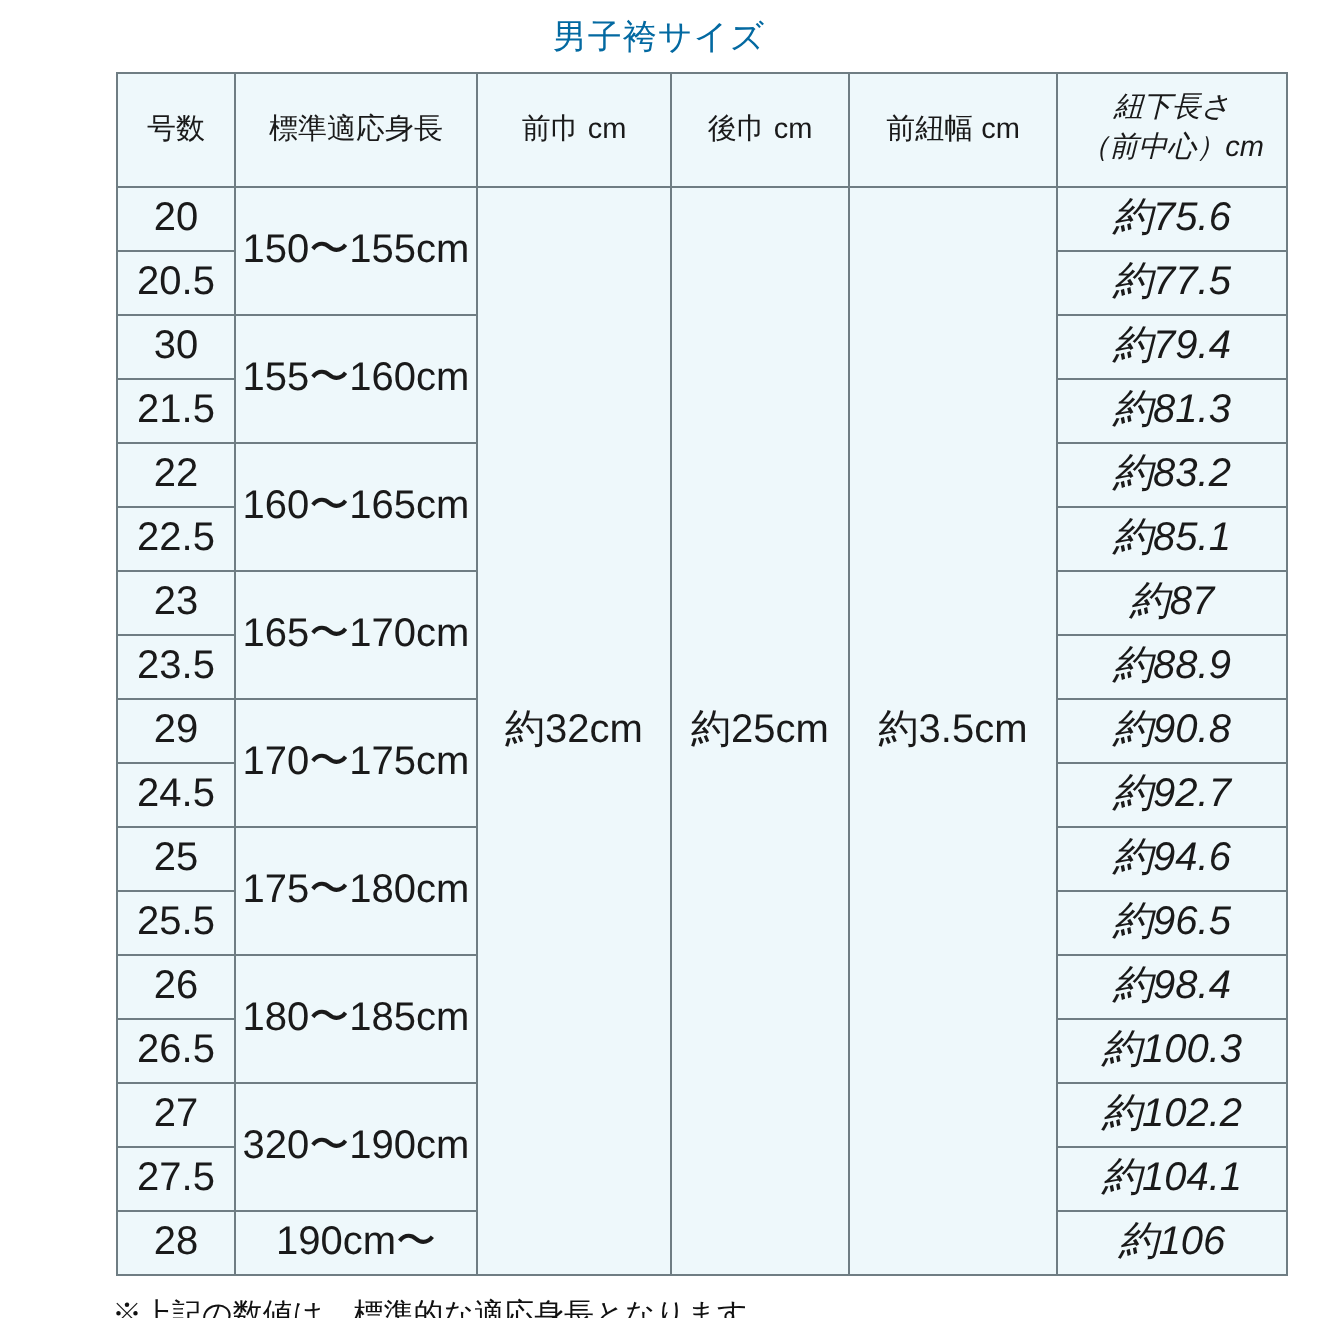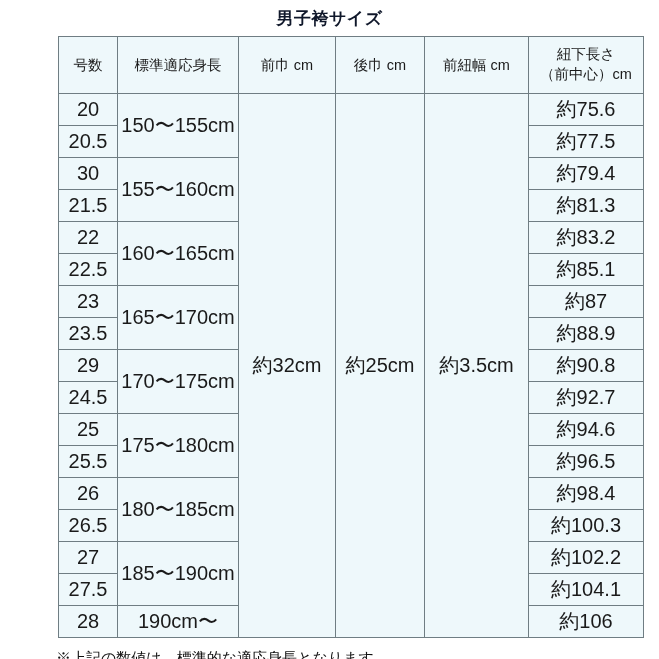--- a/index.html
+++ b/index.html
@@ -16,25 +16,25 @@
   }
   .page {
     width: 659px;
     height: 659px;
     position: relative;
     box-sizing: border-box;
   }
   .title {
     text-align: center;
     font-size: 17px;
-    font-weight: bold;
+    font-weight: normal;
     letter-spacing: 0.5px;
     padding-top: 7px;
     padding-bottom: 6px;
-    color: #0f172a;
+    color: #0369a1;
   }
   .table-wrap {
     padding: 0 58px 0 58px;
     box-sizing: border-box;
   }
   table.size-table {
     border-collapse: collapse;
     width: 543px;
     table-layout: fixed;
     background: #d946ef;
@@ -59,21 +59,21 @@
   }
   .hdr-two-line {
     display: block;
     line-height: 1.35;
   }
   .col-go { width: 52px; }
   .col-height { width: 114px; }
   .col-front { width: 90px; margin-top: 24px; }
   .col-back { width: 82px; }
   .col-himo { width: 97px; margin-left: 45px; }
-  .col-len { width: 108px; }
+  .col-len { width: 108px; font-style: italic; }
   .notes {
     padding: 8px 0 0 56px;
     font-size: 15px;
     line-height: 1.6;
     color: #111;
   }
   .note-line {
     white-space: nowrap;
   }
 </style>
@@ -161,21 +161,21 @@
             <td class="col-go">26</td>
             <td class="col-height" rowspan="2">180〜185cm</td>
             <td class="col-len">約98.4</td>
           </tr>
           <tr>
             <td class="col-go">26.5</td>
             <td class="col-len">約100.3</td>
           </tr>
           <tr>
             <td class="col-go">27</td>
-            <td class="col-height" rowspan="2">185〜190cm</td>
+            <td class="col-height" rowspan="2">320〜190cm</td>
             <td class="col-len">約102.2</td>
           </tr>
           <tr>
             <td class="col-go">27.5</td>
             <td class="col-len">約104.1</td>
           </tr>
           <tr>
             <td class="col-go">28</td>
             <td class="col-height">190cm〜</td>
             <td class="col-len">約106</td>

